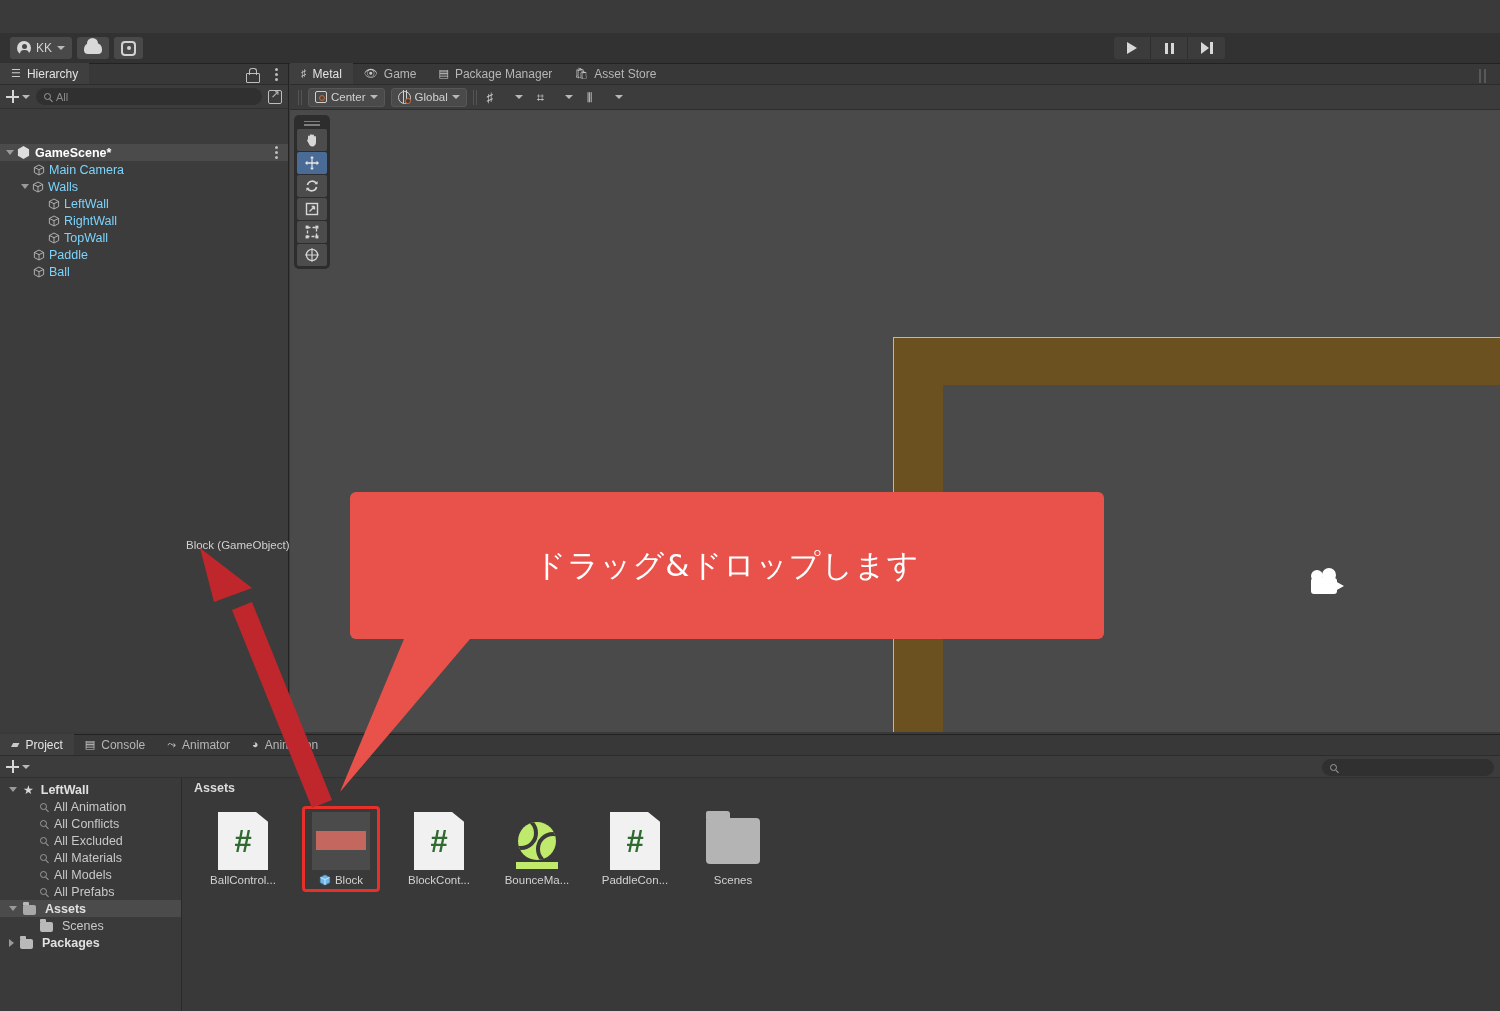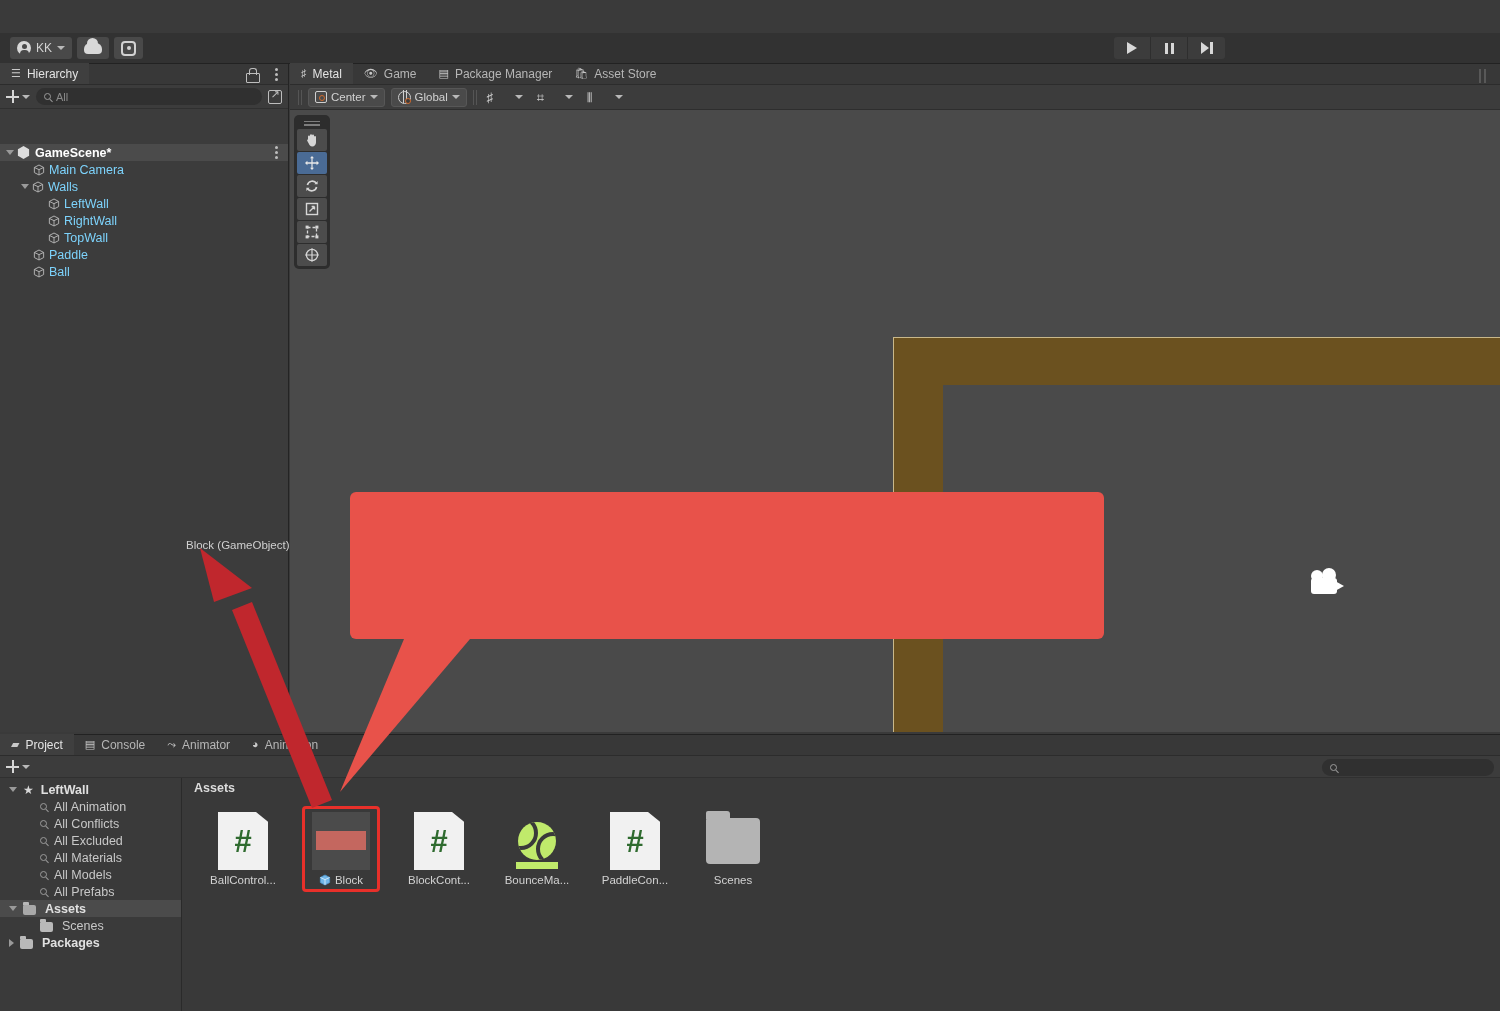--- a/index.html
+++ b/index.html
@@ -871,18 +871,19 @@
   </div>
 
   <div class="drag-ghost">Block (GameObject)</div>
 
   <svg class="arrow-svg">
     <polygon points="312,808 232,610 252,602 332,800" fill="#c0272d"></polygon>
     <polygon points="200,548 252,588 214,602" fill="#c0272d"></polygon>
   </svg>
 
   <div class="callout">
+    <div class="callout-line">ドラッグ&amp;ドロップします</div>
   </div>
   <svg class="arrow-svg" style="z-index:51;">
     <polygon points="404,639 470,639 340,792" fill="#e8524a"></polygon>
   </svg>
 
 </div>
 
 </body></html>

